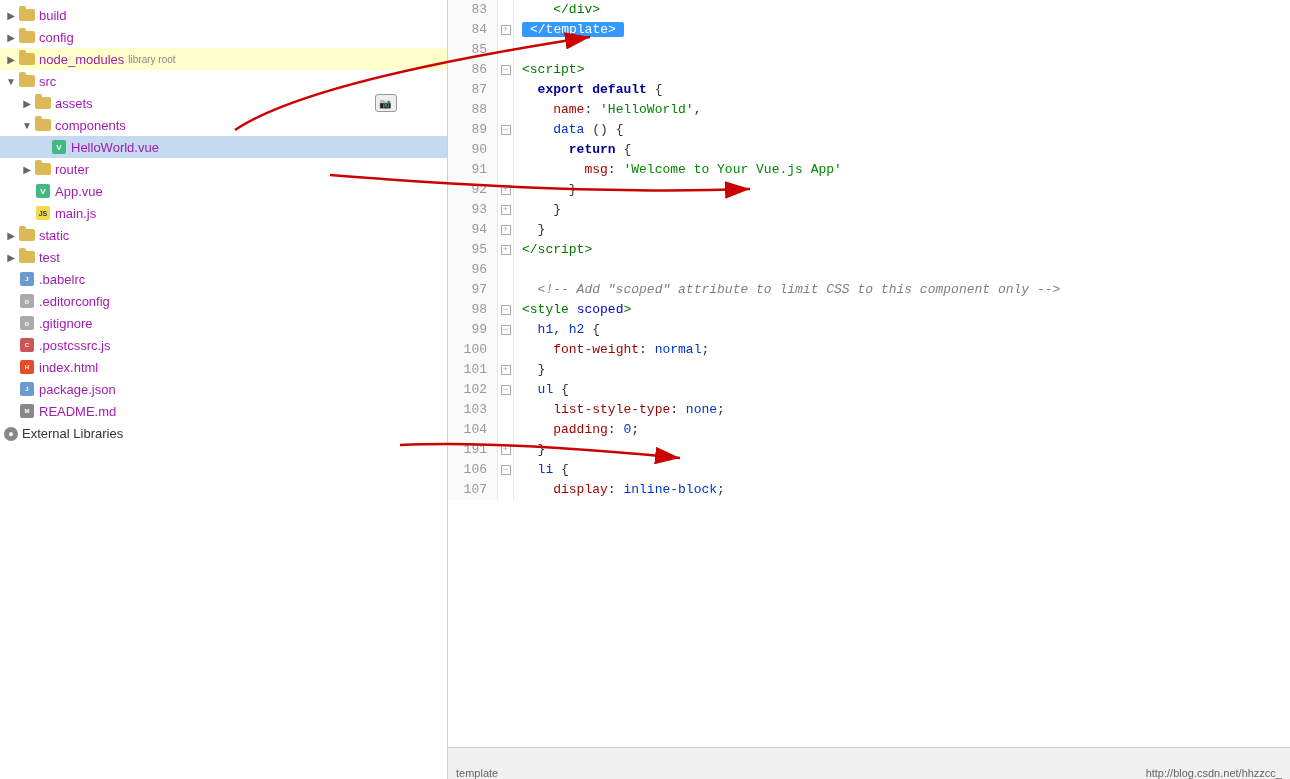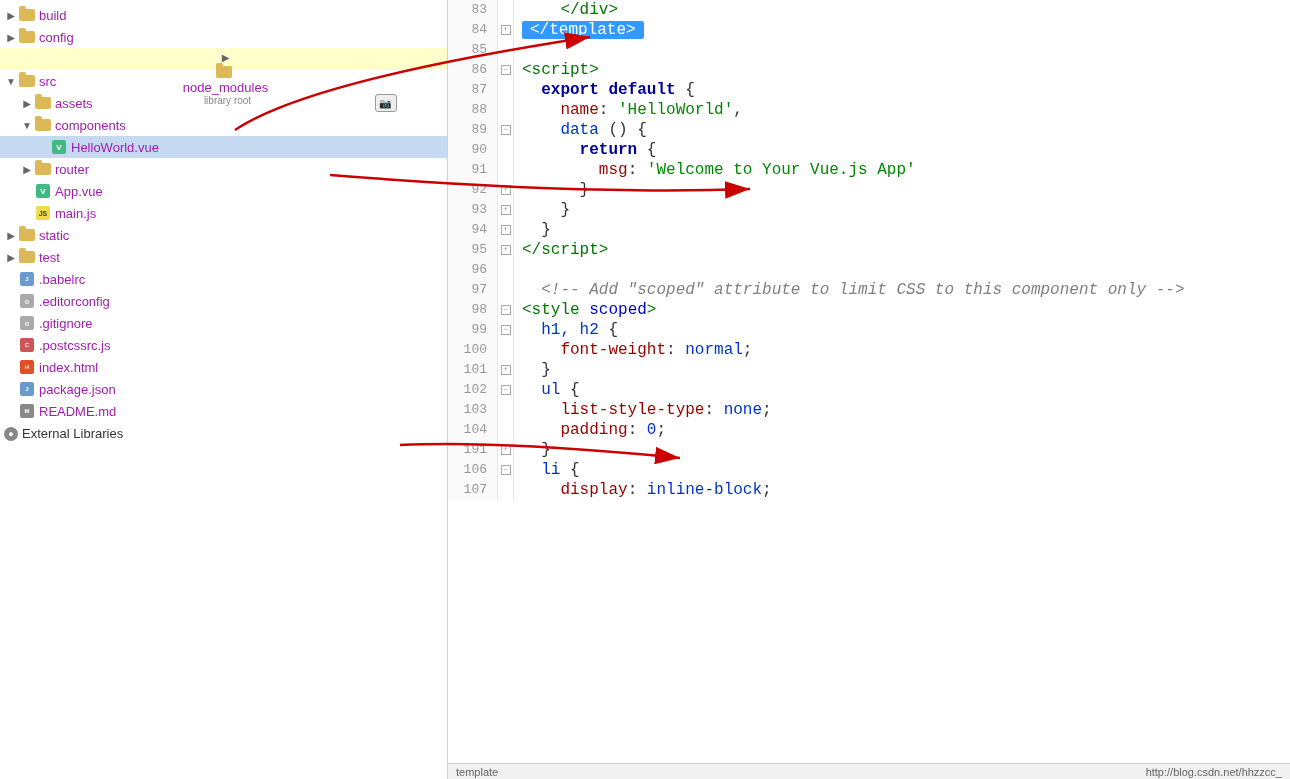--- a/index.html
+++ b/index.html
@@ -31,21 +31,20 @@
       padding: 2px 0 2px 0;
       cursor: pointer;
       white-space: nowrap;
       height: 22px;
     }
     .tree-item.selected {
       background: #c5d9f1;
     }
     .tree-item.highlighted {
       background: #ffffcc;
-      flex-direction: column;
     }
 
     .indent-0 { padding-left: 4px; }
     .indent-1 { padding-left: 20px; }
     .indent-2 { padding-left: 36px; }
 
     .arrow {
       width: 14px;
       height: 14px;
       display: inline-flex;
@@ -257,21 +256,21 @@
       align-items: center;
       justify-content: center;
       font-size: 9px;
       background: #fff;
     }
 
     .code-content {
       padding-left: 8px;
       flex: 1;
       white-space: pre;
-      font-size: 16px;
+      font-size: 13px;
       line-height: 20px;
     }
 
     
     .c-tag { color: #007700; }
     .c-angle { color: #007700; }
     .c-attr { color: #0000cc; }
     .c-keyword { color: #000099; font-weight: bold; }
     .c-comment { color: #808080; font-style: italic; }
     .c-property { color: #990000; }
@@ -279,25 +278,25 @@
     .c-blue { color: #0033cc; }
     .c-selected { background: #3399ff; color: white; padding: 0 8px; border-radius: 2px; }
     .c-green { color: #008800; }
 
     
     #status-bar {
       position: fixed;
       bottom: 0;
       left: 448px;
       right: 0;
-      height: 16px;
+      height: 32px;
       background: #f0f0f0;
       border-top: 1px solid #d0d0d0;
       display: flex;
-      align-items: center;
+      align-items: flex-end;
       justify-content: space-between;
       padding: 0 8px;
       font-size: 11px;
       color: #666;
       font-family: Arial, sans-serif;
     }
 
     
     #annotations {
       position: fixed;

